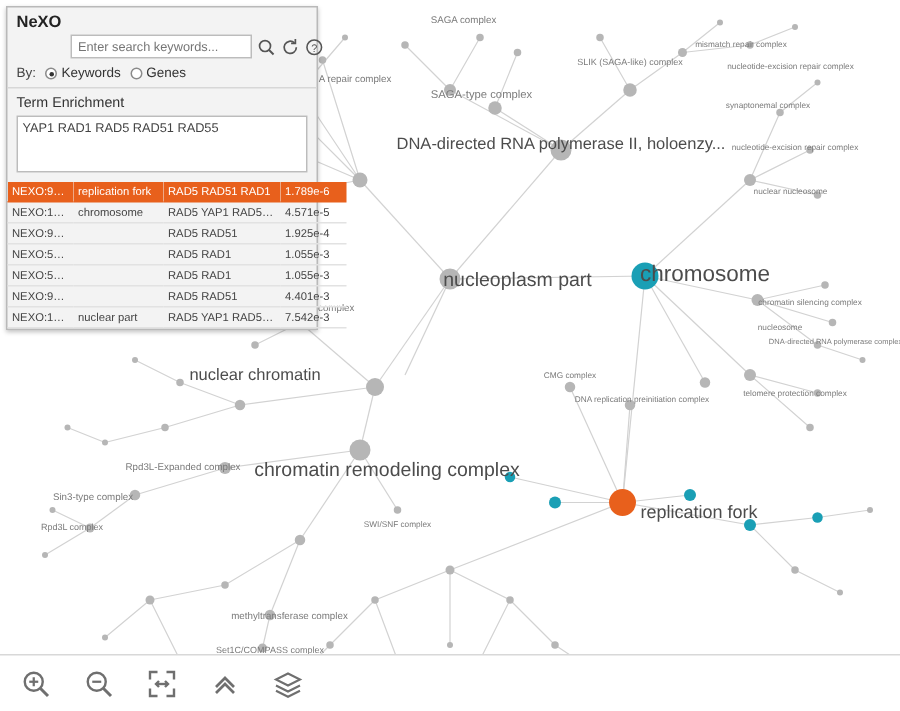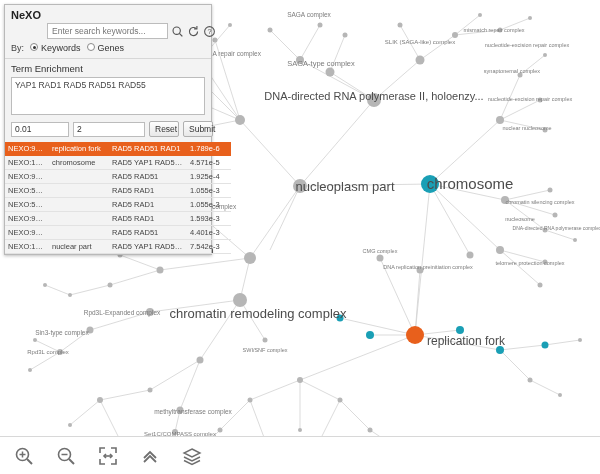--- a/index.html
+++ b/index.html
@@ -83,21 +83,21 @@
   .radio-row {
     display: flex;
     align-items: center;
     gap: 6px;
     padding: 0 6px 5px 6px;
     font-size: 9px;
   }
   .radio-row .lbl { color: #444; }
   .radio {
     display: inline-flex;
-    align-items: flex-start;
+    align-items: flex-end;
     gap: 3px;
     cursor: pointer;
   }
   .rdot {
     width: 8px; height: 8px;
     border-radius: 50%;
     border: 1px solid #8a8a8a;
     background: #fff;
     box-sizing: border-box;
     position: relative;
@@ -424,26 +424,20 @@
         <span>Genes</span>
       </span>
     </div>
 
     <div class="section-head">Term Enrichment</div>
 
     <div class="ta-wrap">
       <textarea class="terms" style="">YAP1 RAD1 RAD5 RAD51 RAD55</textarea>
     </div>
 
-    <div class="row-controls">
-      <input class="mini-input a" type="text" value="0.01" style="">
-      <input class="mini-input b" type="text" value="2" style="">
-      <button class="btn">Reset</button>
-      <button class="btn">Submit</button>
-    </div>
 
     <table class="results">
       <tbody id="results-body">
           <tr class="sel">
             <td class="c0">NEXO:9981</td>
             <td class="c1">replication fork</td>
             <td class="c2">RAD5 RAD51 RAD1</td>
             <td class="c3">1.789e-6</td>
           </tr>
           <tr>
@@ -462,26 +456,20 @@
             <td class="c0">NEXO:5489</td>
             <td class="c1"></td>
             <td class="c2">RAD5 RAD1</td>
             <td class="c3">1.055e-3</td>
           </tr>
           <tr>
             <td class="c0">NEXO:5495</td>
             <td class="c1"></td>
             <td class="c2">RAD5 RAD1</td>
             <td class="c3">1.055e-3</td>
-          </tr>
-          <tr>
-            <td class="c0">NEXO:9589</td>
-            <td class="c1"></td>
-            <td class="c2">RAD5 RAD1</td>
-            <td class="c3">1.593e-3</td>
           </tr>
           <tr>
             <td class="c0">NEXO:9715</td>
             <td class="c1"></td>
             <td class="c2">RAD5 RAD51</td>
             <td class="c3">4.401e-3</td>
           </tr>
           <tr>
             <td class="c0">NEXO:10015</td>
             <td class="c1">nuclear part</td>

